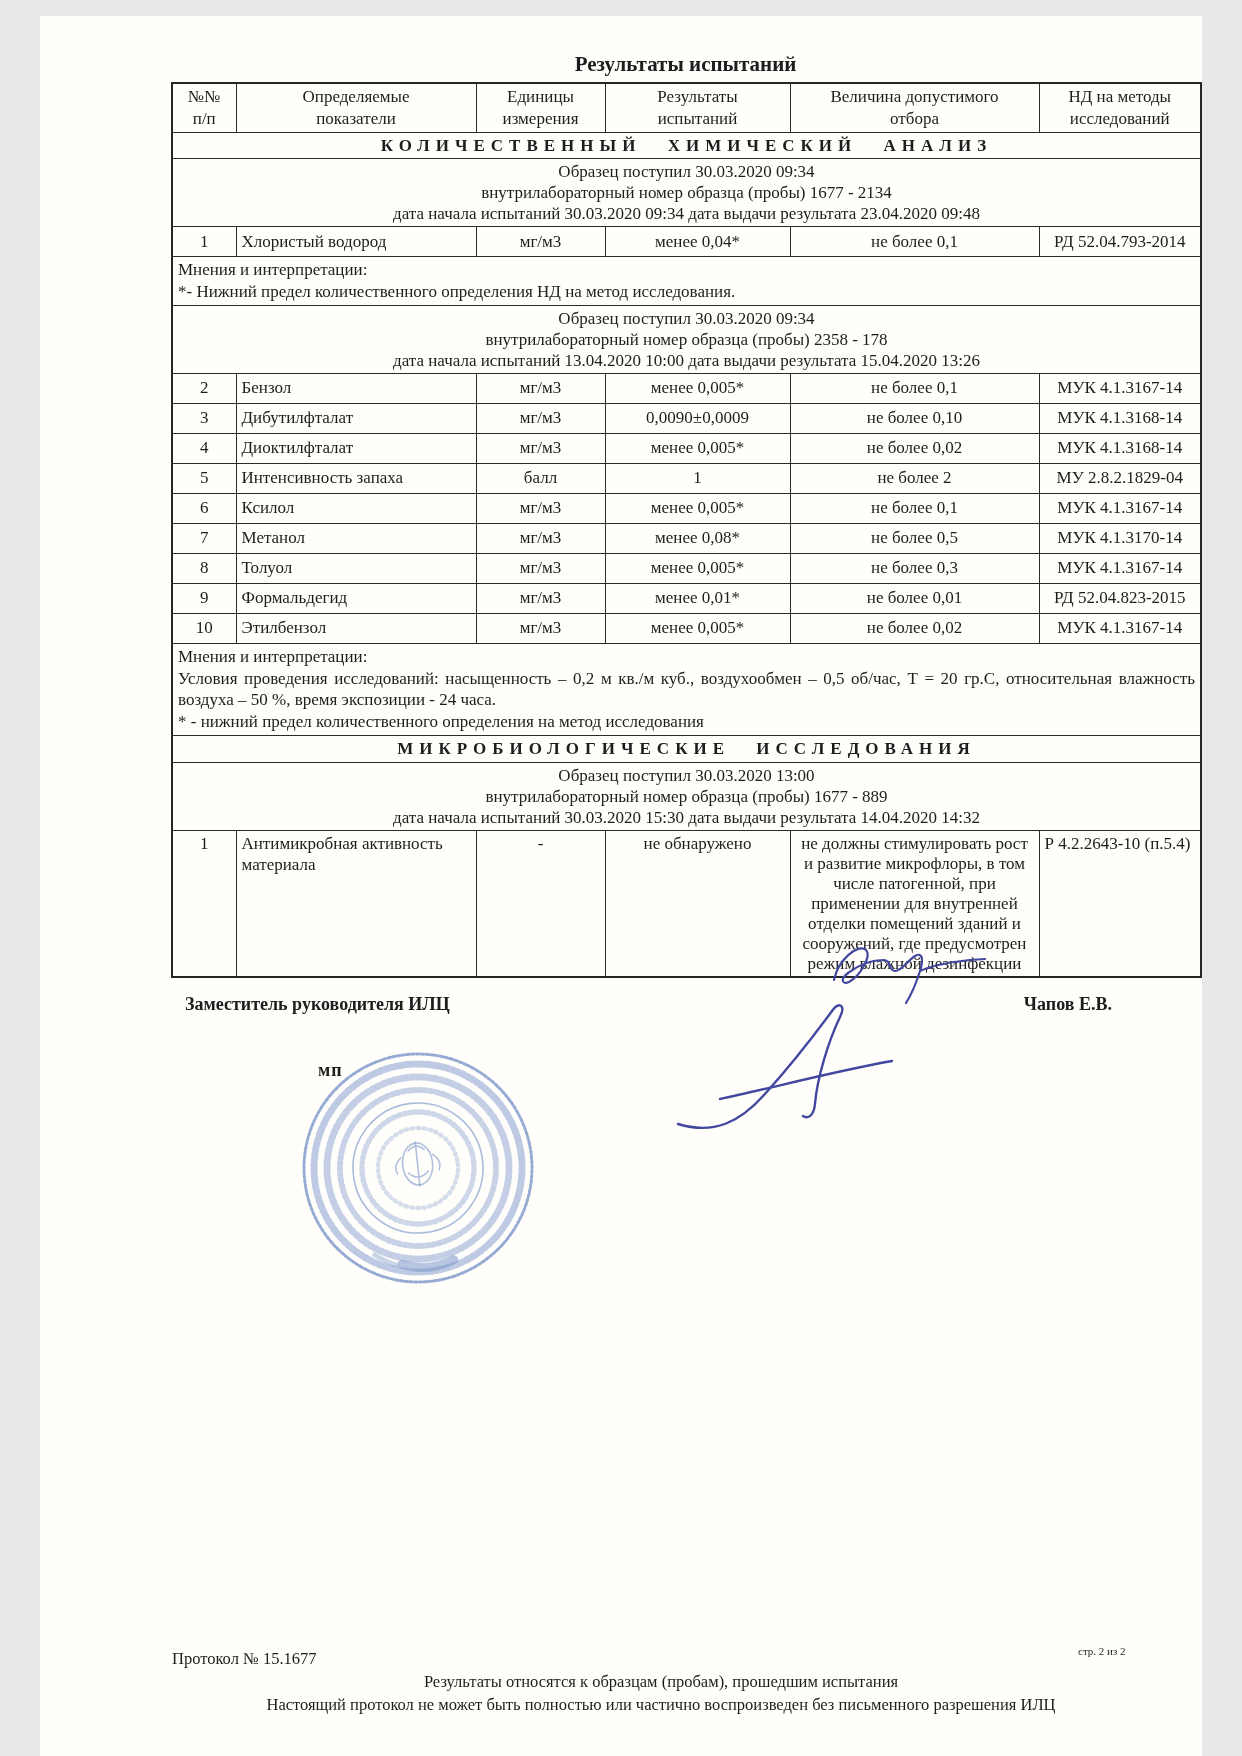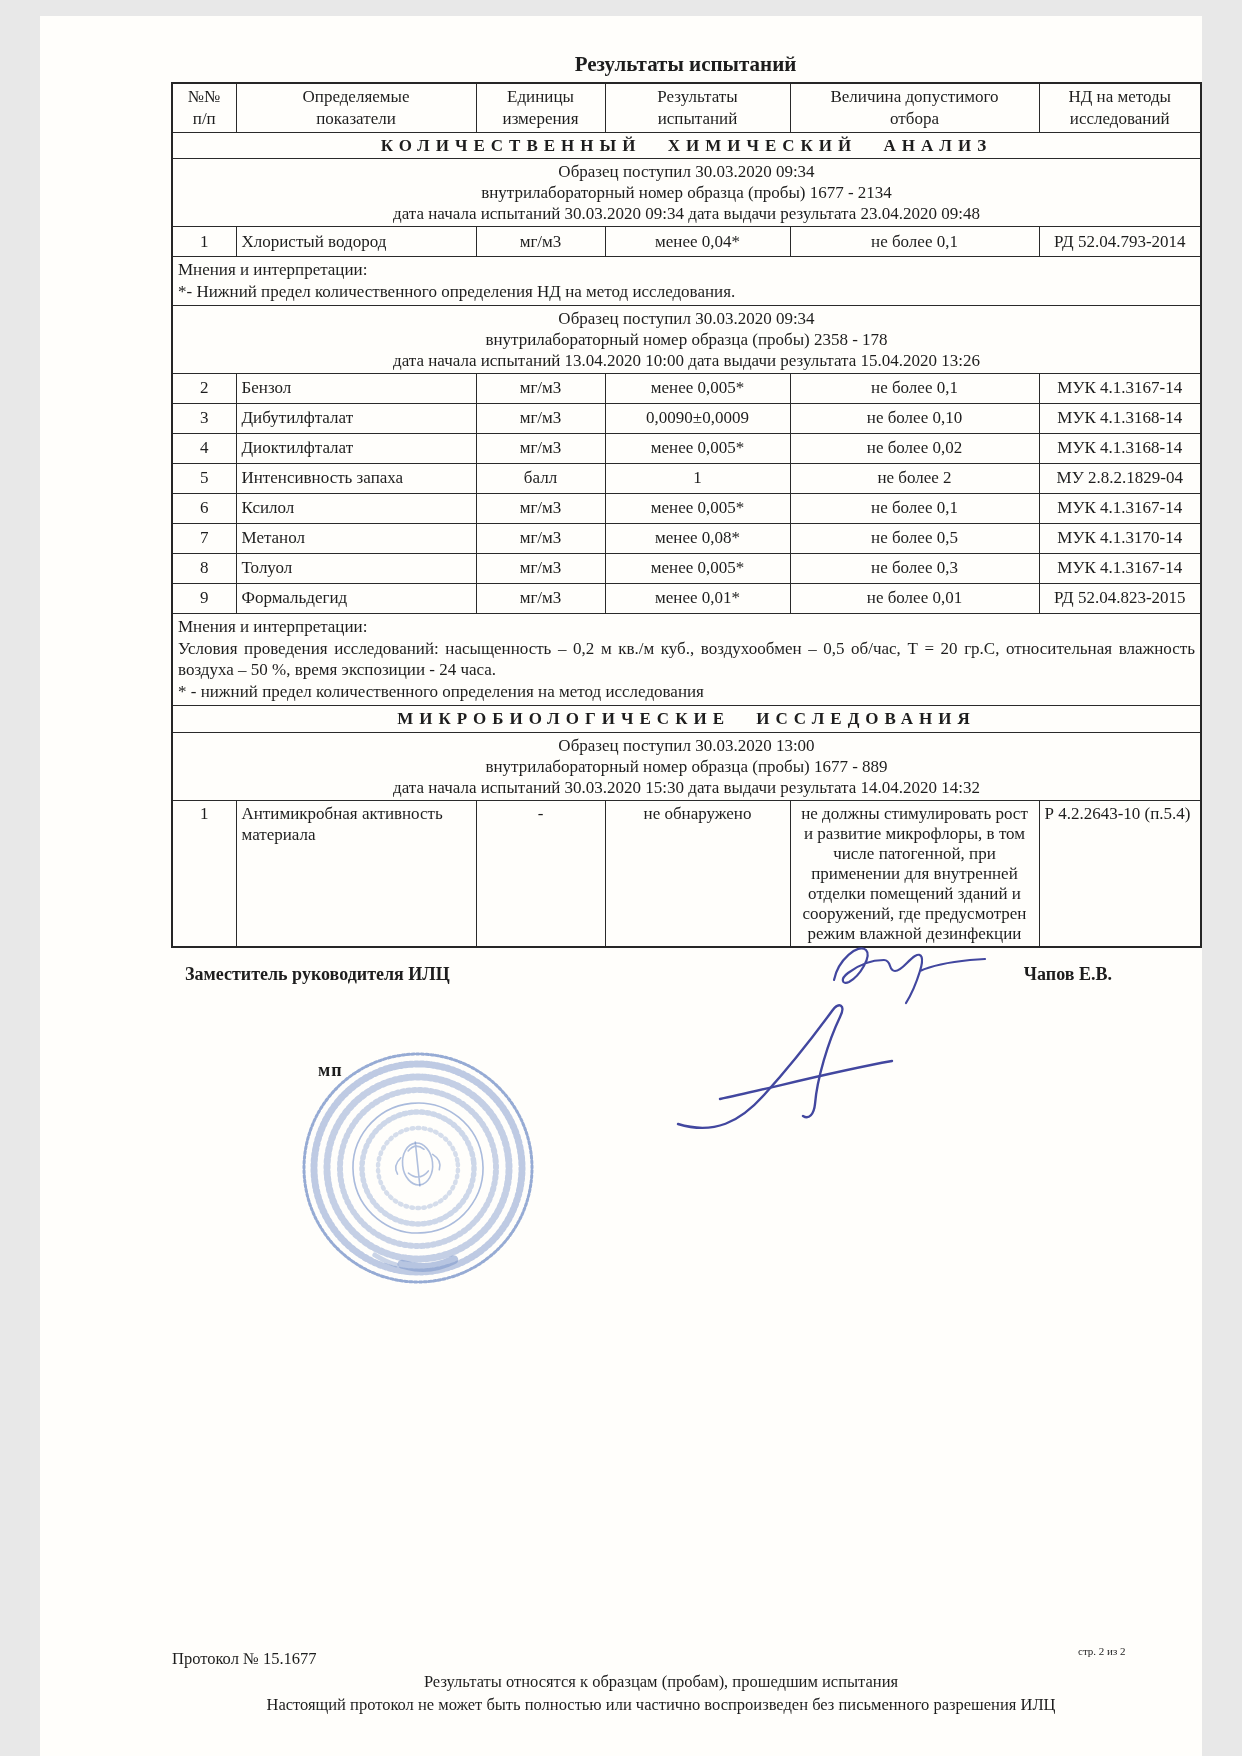--- a/index.html
+++ b/index.html
@@ -184,20 +184,28 @@
 
           <tr class="data-row">
             <td class="c-num">9</td>
             <td class="c-name">Формальдегид</td>
             <td class="c-unit">мг/м3</td>
             <td class="c-res">менее 0,01*</td>
             <td class="c-lim">не более 0,01</td>
             <td class="c-met">РД 52.04.823-2015</td>
           </tr>
 
+          <tr class="data-row">
+            <td class="c-num">10</td>
+            <td class="c-name">Этилбензол</td>
+            <td class="c-unit">мг/м3</td>
+            <td class="c-res">менее 0,005*</td>
+            <td class="c-lim">не более 0,02</td>
+            <td class="c-met">МУК 4.1.3167-14</td>
+          </tr>
         </tbody>
 
       <tbody>
         <tr>
             <td class="opinion-cell" colspan="6">
           <div>Мнения и интерпретации:</div>
           <div class="cond">Условия проведения исследований: насыщенность – 0,2 м кв./м куб., воздухообмен – 0,5 об/час, Т = 20 гр.С, относительная влажность воздуха – 50 %, время экспозиции - 24 часа.</div>
           <div>* - нижний предел количественного определения на метод исследования</div>
         </td>
           </tr>

